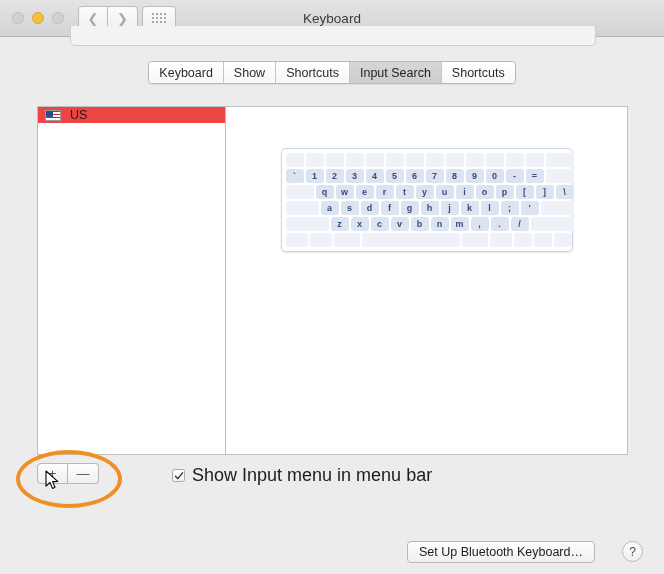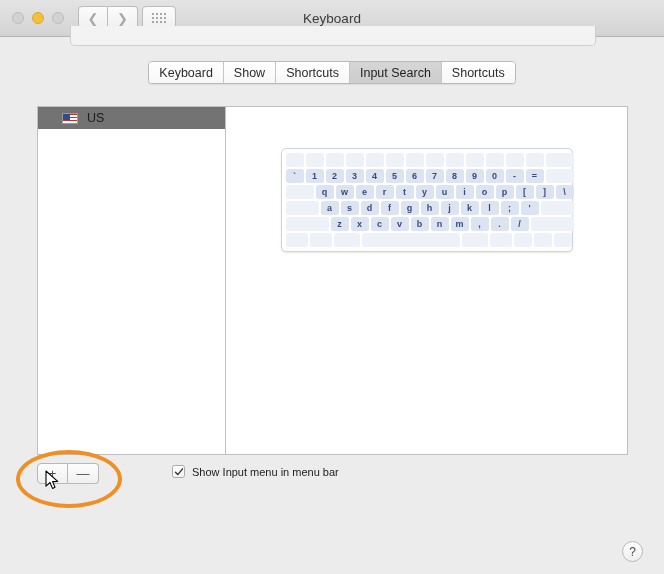--- a/index.html
+++ b/index.html
@@ -134,22 +134,22 @@
   }
   .sidebar {
     position: absolute; left: 0; top: 0;
     width: 188px; height: 100%;
     background: #ffffff;
     border-right: 1px solid #bfbfbf;
     box-sizing: border-box;
   }
   .src-row {
     display: flex; align-items: center;
-    height: 22px; padding-left: 24px;
-    background: #737373;
+    height: 16px; padding-left: 7px;
+    background: #ef4444;
     box-sizing: border-box;
   }
   .src-label { font-size: 12.5px; color: #1c1c1c; margin-left: 9px; }
 
   .flag {
     width: 16px; height: 11px;
     position: relative; overflow: hidden;
     border: 1px solid #9a9a9a;
     box-sizing: border-box;
     background: #ffffff;
@@ -218,21 +218,21 @@
   }
   .checkbox {
     width: 13px; height: 13px;
     background: linear-gradient(to bottom, #ffffff 0%, #f2f2f2 100%);
     border: 1px solid #a9a9a9;
     border-radius: 2.5px;
     display: flex; align-items: center; justify-content: center;
     box-sizing: border-box;
     flex: 0 0 auto;
   }
-  .checklabel { font-size: 11px; color: #1c1c1c; margin-left: 7px; }
+  .checklabel { font-size: 18px; color: #1c1c1c; margin-left: 7px; }
 
   .btn-bt {
     position: absolute; left: 407px; top: 541px;
     height: 22px; padding: 0 11px;
     background: linear-gradient(to bottom, #fdfdfd 0%, #f0f0f0 100%);
     border: 1px solid #b8b8b8;
     border-radius: 4px;
     display: flex; align-items: center; justify-content: center;
     font-size: 12.5px; color: #1c1c1c;
     box-sizing: border-box;
@@ -432,20 +432,21 @@
 
   <div class="checkrow">
     <span class="checkbox">
       <svg width="10" height="10" viewBox="0 0 10 10">
         <polyline points="1.5,5.2 3.8,7.6 8.6,1.8" fill="none" stroke="#2b2b2b" stroke-width="1.3" stroke-linecap="round" stroke-linejoin="round"></polyline>
       </svg>
     </span>
     <span class="checklabel">Show Input menu in menu bar</span>
   </div>
 
+  <div class="btn-bt">Set Up Bluetooth Keyboard…</div>
   <div class="btn-help">?</div>
 
   <div class="annot-ellipse"></div>
   <svg class="cursor" width="16" height="22" viewBox="0 0 16 22">
     <path d="M1,1 L1,16.2 L5.0,12.5 L7.5,18.4 L10.0,17.3 L7.6,11.6 L12.7,11.4 Z" fill="#ffffff" stroke="#000000" stroke-width="1.1" stroke-linejoin="round"></path>
   </svg>
 
 </div>
 
 </body></html>

